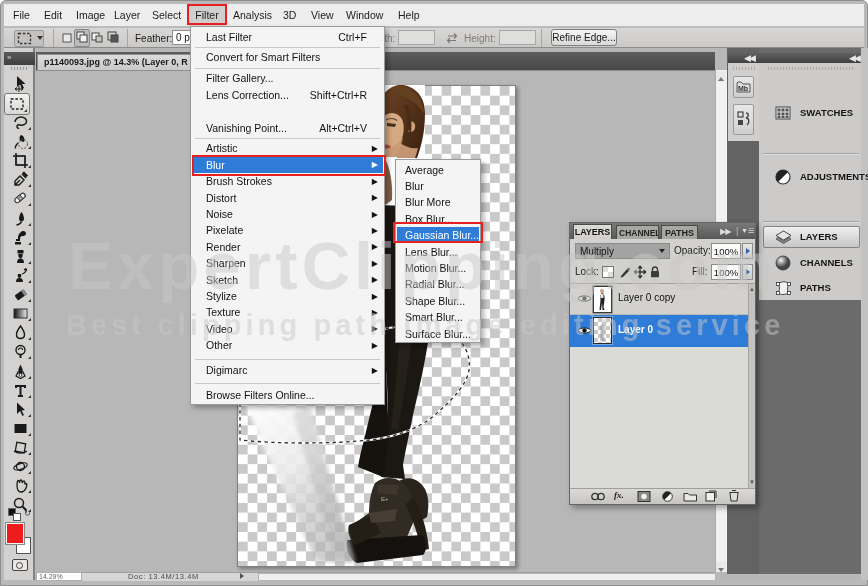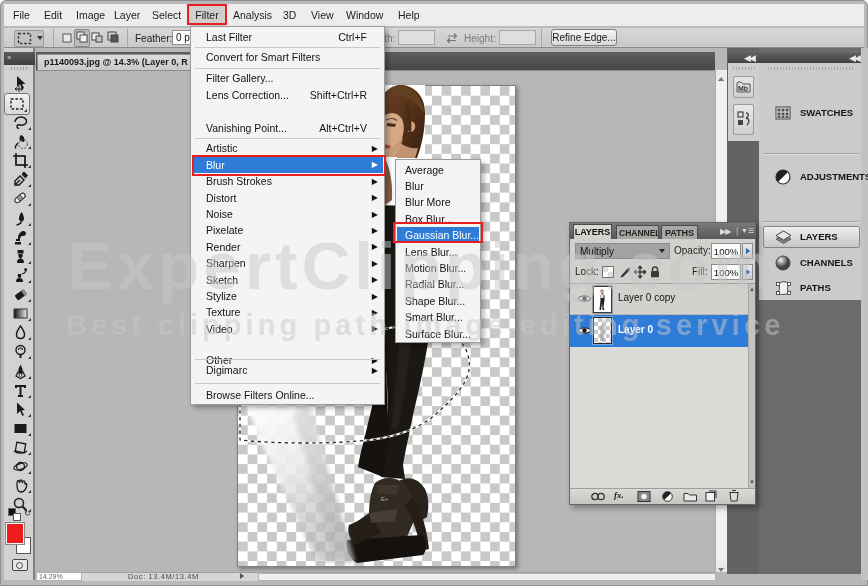--- a/index.html
+++ b/index.html
@@ -584,21 +584,21 @@
         <span class="arr">▶</span>
       </div>
     <div class="mrow" style="top:277.4px;">
         <span class="lab">Texture</span>
         <span class="arr">▶</span>
       </div>
     <div class="mrow" style="top:293.8px;">
         <span class="lab">Video</span>
         <span class="arr">▶</span>
       </div>
-    <div class="mrow" style="top:310.2px;margin-top:15px;">
+    <div class="mrow" style="top:310.2px;">
         <span class="lab">Other</span>
         <span class="arr">▶</span>
       </div>
     <div class="msep" style="top:332.1px;"></div>
     <div class="mrow" style="top:335.1px;">
         <span class="lab">Digimarc</span>
         <span class="arr">▶</span>
       </div>
     <div class="msep" style="top:356px;"></div>
     <div class="mrow" style="top:360px;">

